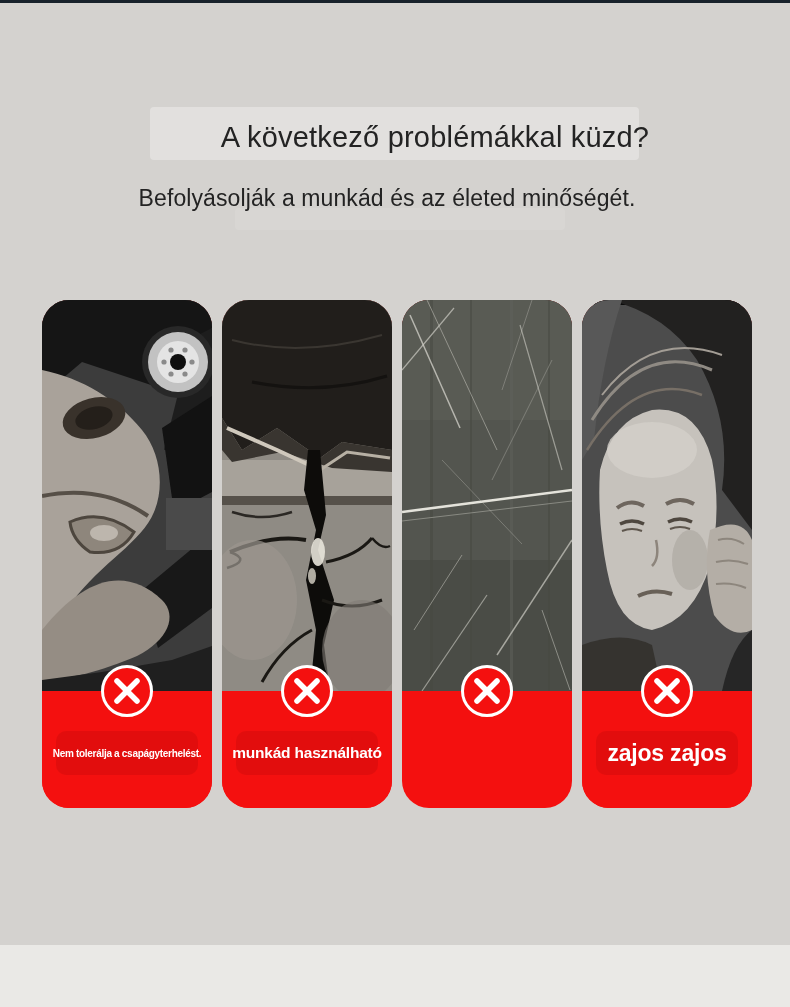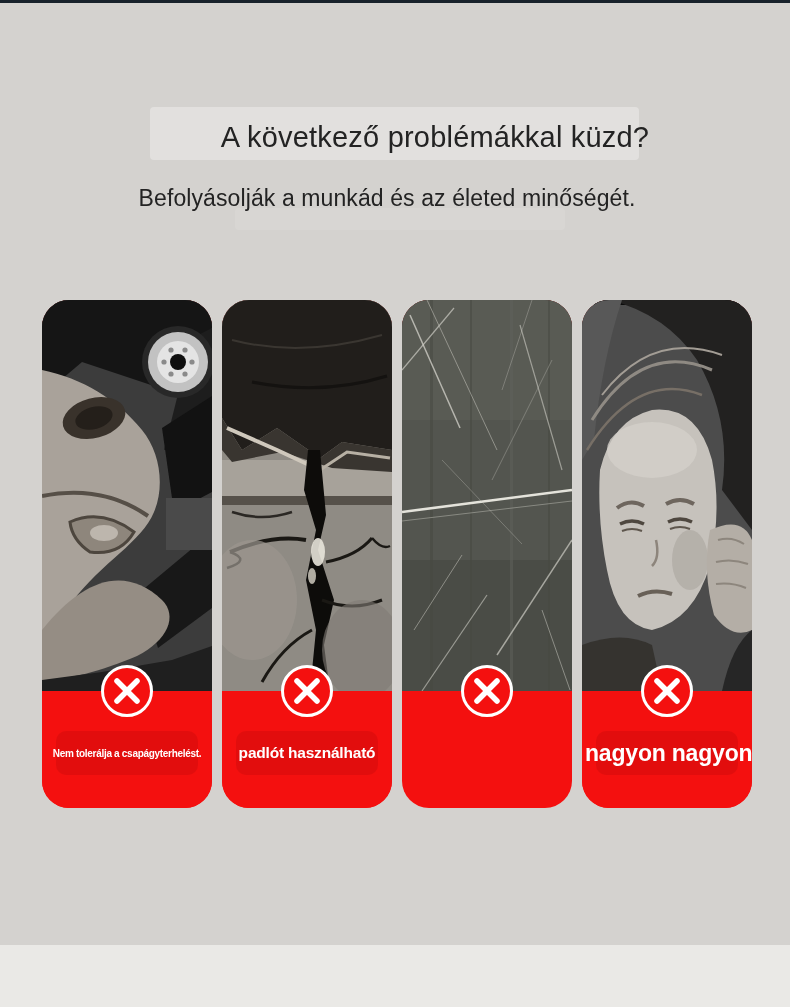--- a/index.html
+++ b/index.html
@@ -150,21 +150,21 @@
           <path d="M90,330 Q60,346 40,382" stroke="#1a1814" stroke-width="3" fill="none"></path>
           <path d="M10,212 Q40,222 70,212" stroke="#2b2824" stroke-width="2.5" fill="none"></path>
           <ellipse cx="96" cy="252" rx="7" ry="14" fill="#e8e4da" opacity="0.9"></ellipse>
           <ellipse cx="90" cy="276" rx="4" ry="8" fill="#d9d4c8" opacity="0.8"></ellipse>
           <ellipse cx="30" cy="300" rx="45" ry="60" fill="#9b968e" opacity="0.7"></ellipse>
           <ellipse cx="140" cy="350" rx="40" ry="50" fill="#817c74" opacity="0.6"></ellipse>
         </svg>
       </div>
       <div class="red-zone">
         <div class="label-smudge"></div>
-        <div class="card-label label-md">padlót használható</div>
+        <div class="card-label label-md">munkád használható</div>
       </div>
       <svg class="x-badge" width="54" height="54" viewBox="0 0 54 54">
         <circle cx="27" cy="27" r="24.5"></circle>
         <line x1="17" y1="17" x2="37" y2="37"></line>
         <line x1="37" y1="17" x2="17" y2="37"></line>
       </svg>
     </div>
 
     <div class="card">
       <div class="photo">
@@ -222,21 +222,21 @@
           <path d="M128,230 Q160,215 170,240 V330 Q150,340 132,315 Q120,270 128,230 Z" fill="#b4aea6"></path>
           <path d="M136,240 Q150,236 162,244" stroke="#8d867d" stroke-width="2" fill="none"></path>
           <path d="M134,262 Q150,258 166,264" stroke="#8d867d" stroke-width="2" fill="none"></path>
           <path d="M134,284 Q150,282 164,288" stroke="#8d867d" stroke-width="2" fill="none"></path>
           <path d="M170,330 Q150,345 140,391 H170 Z" fill="#262626"></path>
           <path d="M0,345 Q40,330 70,345 L80,391 H0 Z" fill="#35332f"></path>
         </svg>
       </div>
       <div class="red-zone">
         <div class="label-smudge"></div>
-        <div class="card-label label-lg">nagyon nagyon</div>
+        <div class="card-label label-lg">zajos zajos</div>
       </div>
       <svg class="x-badge" width="54" height="54" viewBox="0 0 54 54">
         <circle cx="27" cy="27" r="24.5"></circle>
         <line x1="17" y1="17" x2="37" y2="37"></line>
         <line x1="37" y1="17" x2="17" y2="37"></line>
       </svg>
     </div>
 
   </div>
 </div>

